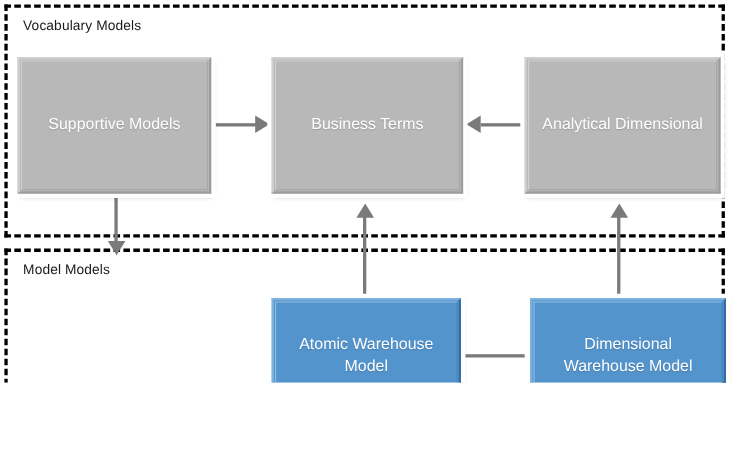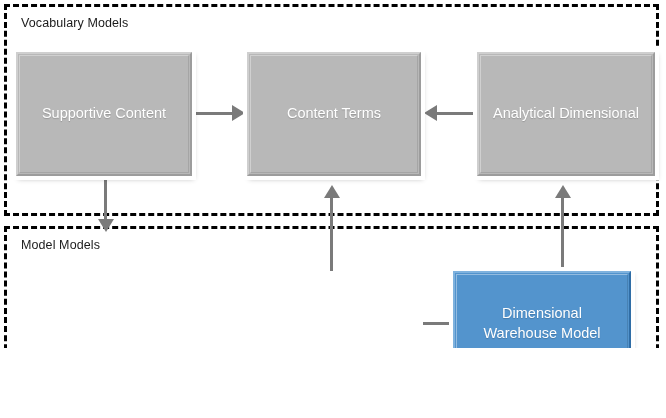--- a/index.html
+++ b/index.html
@@ -95,21 +95,21 @@
     border: 1px solid rgba(255,255,255,0.38);
     border-right-color: rgba(0,0,0,0.12);
     border-bottom-color: rgba(0,0,0,0.12);
     pointer-events: none;
   }
 
   #node-supportive-content { left: 16px;  top: 52px;  width: 176px; height: 124px; }
   #node-business-terms     { left: 247px; top: 52px;  width: 174px; height: 124px; }
   #node-analytical-req     { left: 477px; top: 52px;  width: 178px; height: 124px; }
   #node-atomic-warehouse   { left: 247px; top: 271px; width: 172px; height: 105px; }
-  #node-dimensional-wh     { left: 453px; top: 271px; width: 178px; height: 105px; justify-content: center; }
+  #node-dimensional-wh     { left: 482px; top: 271px; width: 178px; height: 105px; justify-content: center; }
 
   
   .conn {
     position: absolute;
     background: #7a7a7a;
     z-index: 3;
   }
   .conn-h { height: 3px; }
   .conn-v { width: 3px; }
 
@@ -187,29 +187,32 @@
 
   <div class="conn conn-v" id="edge-atomic-to-terms-line"></div>
   <div class="arrowhead arrow-up" id="edge-atomic-to-terms-head"></div>
 
   <div class="conn conn-v" id="edge-dimensional-up-line"></div>
   <div class="arrowhead arrow-up" id="edge-dimensional-up-head"></div>
 
   <div class="conn conn-h" id="edge-atomic-to-dimensional"></div>
 
   <div class="node node-gray" id="node-supportive-content">
-    <span class="node-text">Supportive Content</span>
+    <span class="node-text">Supportive Models</span>
   </div>
 
   <div class="node node-gray" id="node-business-terms">
-    <span class="node-text">Content Terms</span>
+    <span class="node-text">Business Terms</span>
   </div>
 
   <div class="node node-gray" id="node-analytical-req">
     <span class="node-text">Analytical Dimensional</span>
   </div>
 
+  <div class="node node-blue" id="node-atomic-warehouse">
+    <span class="node-text">Atomic Warehouse Model</span>
+  </div>
 
   <div class="node node-blue" id="node-dimensional-wh">
     <span class="node-text">Dimensional Warehouse Model</span>
   </div>
 
 </div>
 
 </body></html>

